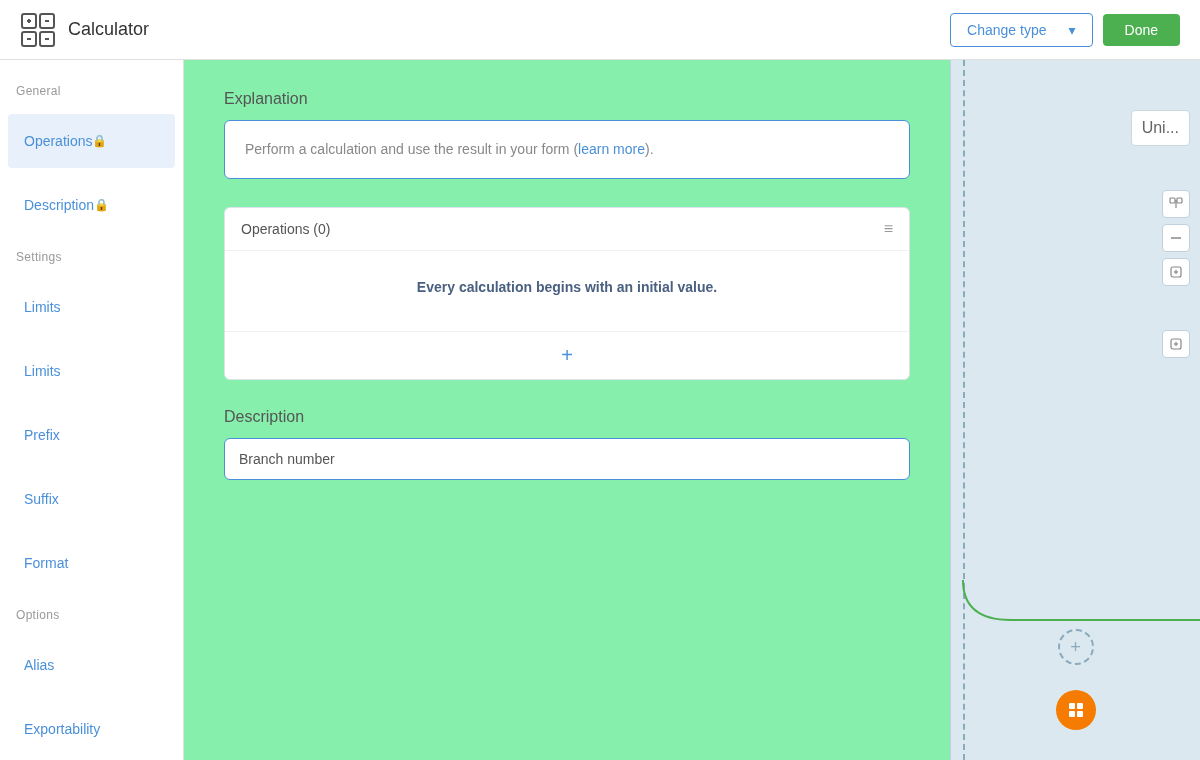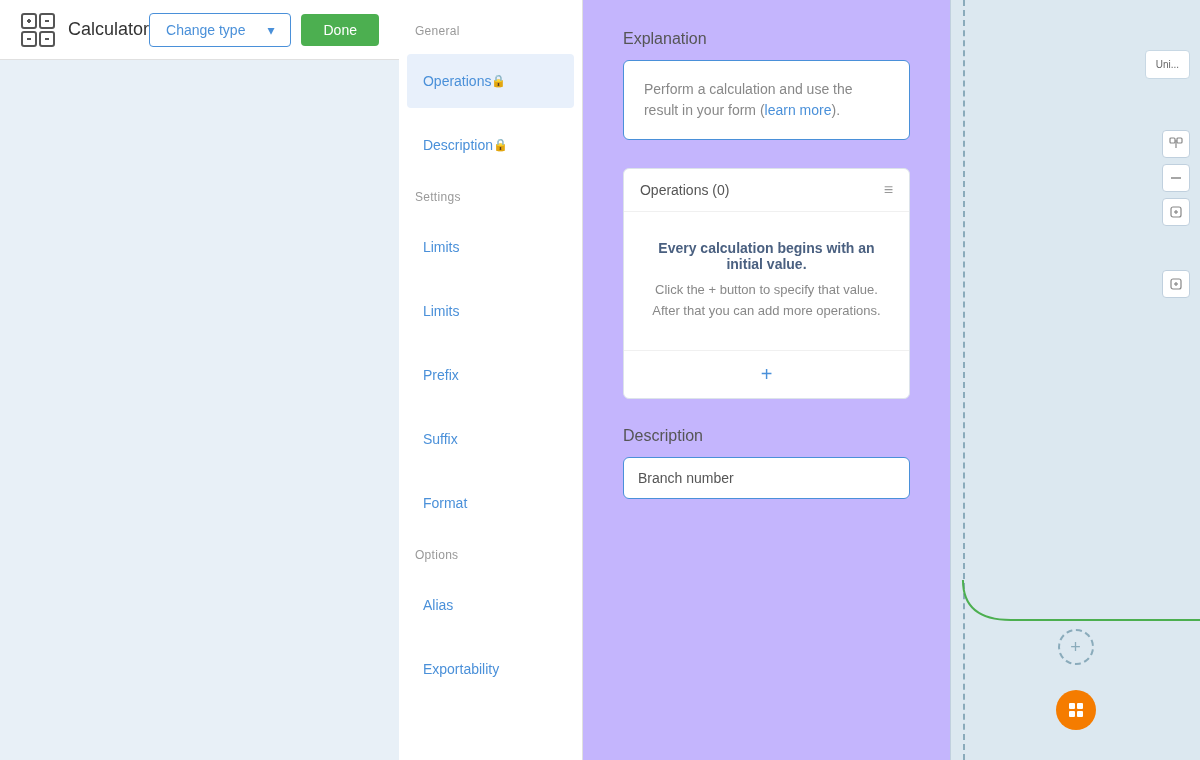--- a/index.html
+++ b/index.html
@@ -1,18 +1,18 @@
 <!DOCTYPE html>
 <html><head>
   <meta charset="utf-8">
   <style>
     * { box-sizing: border-box; margin: 0; padding: 0; }
     body { font-family: -apple-system, BlinkMacSystemFont, 'Segoe UI', sans-serif; background: #e8f0f7; height: 760px; overflow: hidden; }
 
-    .app-container { display: flex; flex-direction: row; height: 760px; }
+    .app-container { display: flex; flex-direction: column; height: 760px; }
 
     
     .header {
       display: flex; align-items: center; justify-content: space-between;
       background: #fff; padding: 0 20px; height: 60px;
       border-bottom: 1px solid #e0e0e0; z-index: 10;
     }
     .header-left { display: flex; align-items: center; gap: 12px; }
     .header-icon { width: 36px; height: 36px; display: flex; align-items: center; justify-content: center; }
     .header-icon svg { width: 36px; height: 36px; }
@@ -48,21 +48,21 @@
       border-radius: 4px; margin: 10px 8px;
     }
     .sidebar-item.active {
       background: #e8f0fb; color: #4a90d9; font-weight: 500;
     }
     .sidebar-item .lock-icon { color: #bbb; font-size: 12px; }
 
     
     .content-area {
       flex: 1; overflow-y: auto; padding: 30px 40px;
-      background: #c4b5fd;
+      background: #86efac;
     }
 
     
     .right-panel {
       width: 250px; background: #dce8f0; border-left: 1px solid #c0d0de;
       position: relative; flex-shrink: 0; overflow: hidden;
     }
     .right-panel-icon-box {
       width: 28px; height: 28px; background: #fff;
       border: 1px solid #c0d0de; border-radius: 4px;
@@ -190,40 +190,36 @@
       </div>
 
       <div class="section">
         <div class="operations-box">
           <div class="operations-header">
             <span class="operations-header-title">Operations (0)</span>
             <span class="operations-header-menu">≡</span>
           </div>
           <div class="operations-body">
             <div class="operations-body-title">Every calculation begins with an initial value.</div>
-            <div class="operations-body-text">
-              <div>Click the + button to specify that value.</div>
-              <div>After that you can add more operations.</div>
-            </div>
           </div>
           <div class="operations-add-row">+</div>
         </div>
       </div>
 
       <div class="section">
         <div class="section-title">Description</div>
         <input class="description-input" type="text" value="Branch number" placeholder="Branch number" style="">
       </div>
 
     </main>
 
     <div class="right-panel">
       <div style="position:absolute;left:12px;top:0;bottom:0;border-left:2px dashed #8aabbb;"></div>
 
-      <div style="position:absolute;right:10px;top:50px;background:#fff;border:1px solid #c8d8e4;border-radius:4px;padding:8px 10px;font-size:10px;color:#666;white-space:nowrap;">
+      <div style="position:absolute;right:10px;top:50px;background:#fff;border:1px solid #c8d8e4;border-radius:4px;padding:8px 10px;font-size:16px;color:#666;white-space:nowrap;">
         <span>Uni...</span>
       </div>
 
       <div style="position:absolute;right:10px;top:130px;">
         <div class="right-panel-icon-box">
           <svg width="14" height="14" viewBox="0 0 14 14">
               <rect x="1" y="1" width="5" height="5" rx="1" stroke="#888" stroke-width="1.2" fill="none"></rect>
               <rect x="8" y="1" width="5" height="5" rx="1" stroke="#888" stroke-width="1.2" fill="none"></rect>
               <line x1="7" y1="3" x2="7" y2="11" stroke="#888" stroke-width="1.2"></line>
             </svg>

